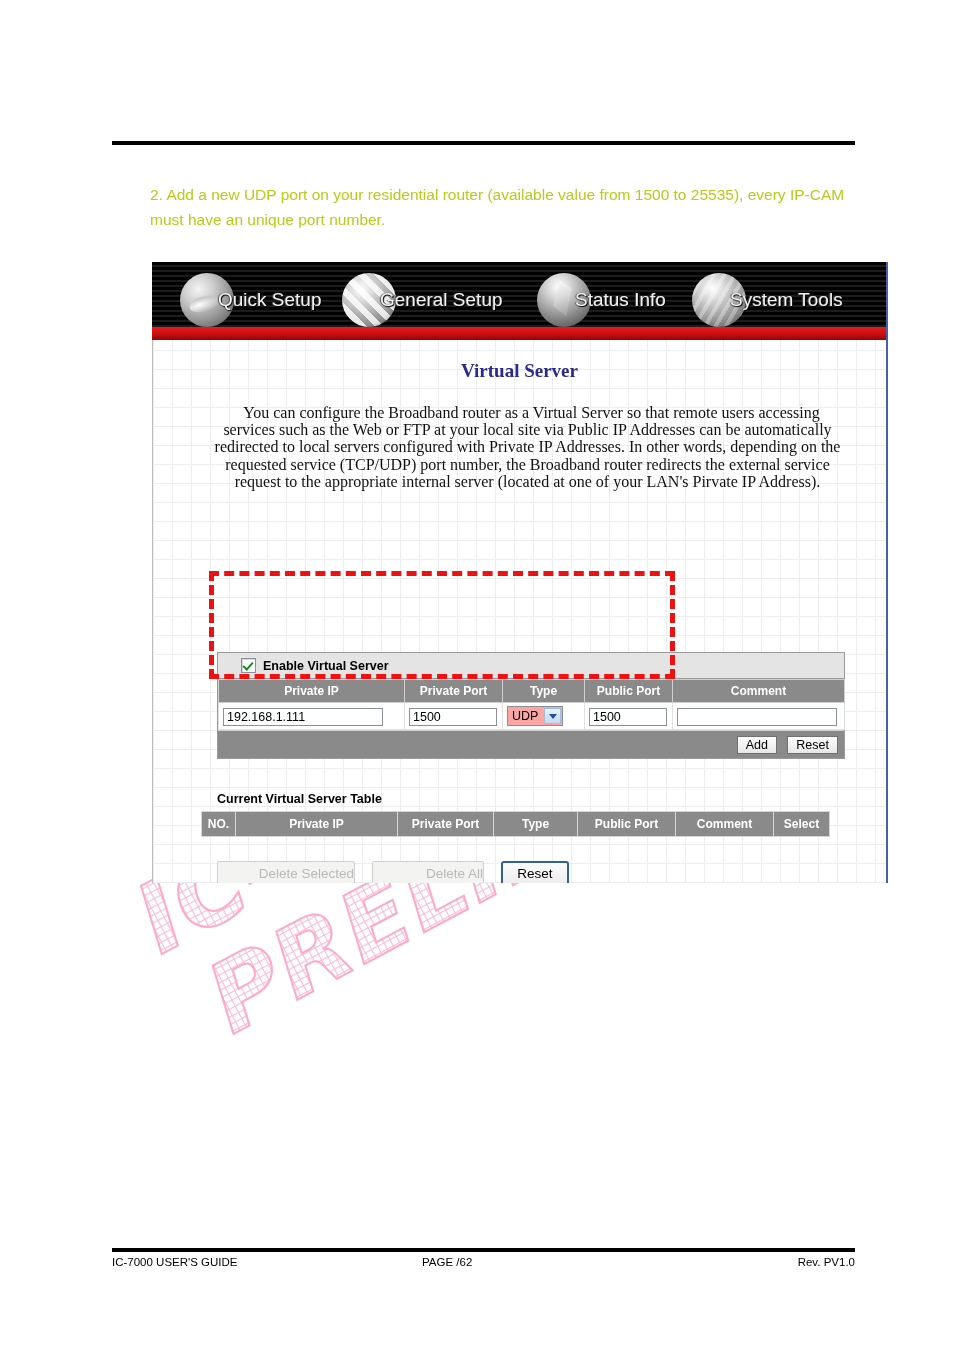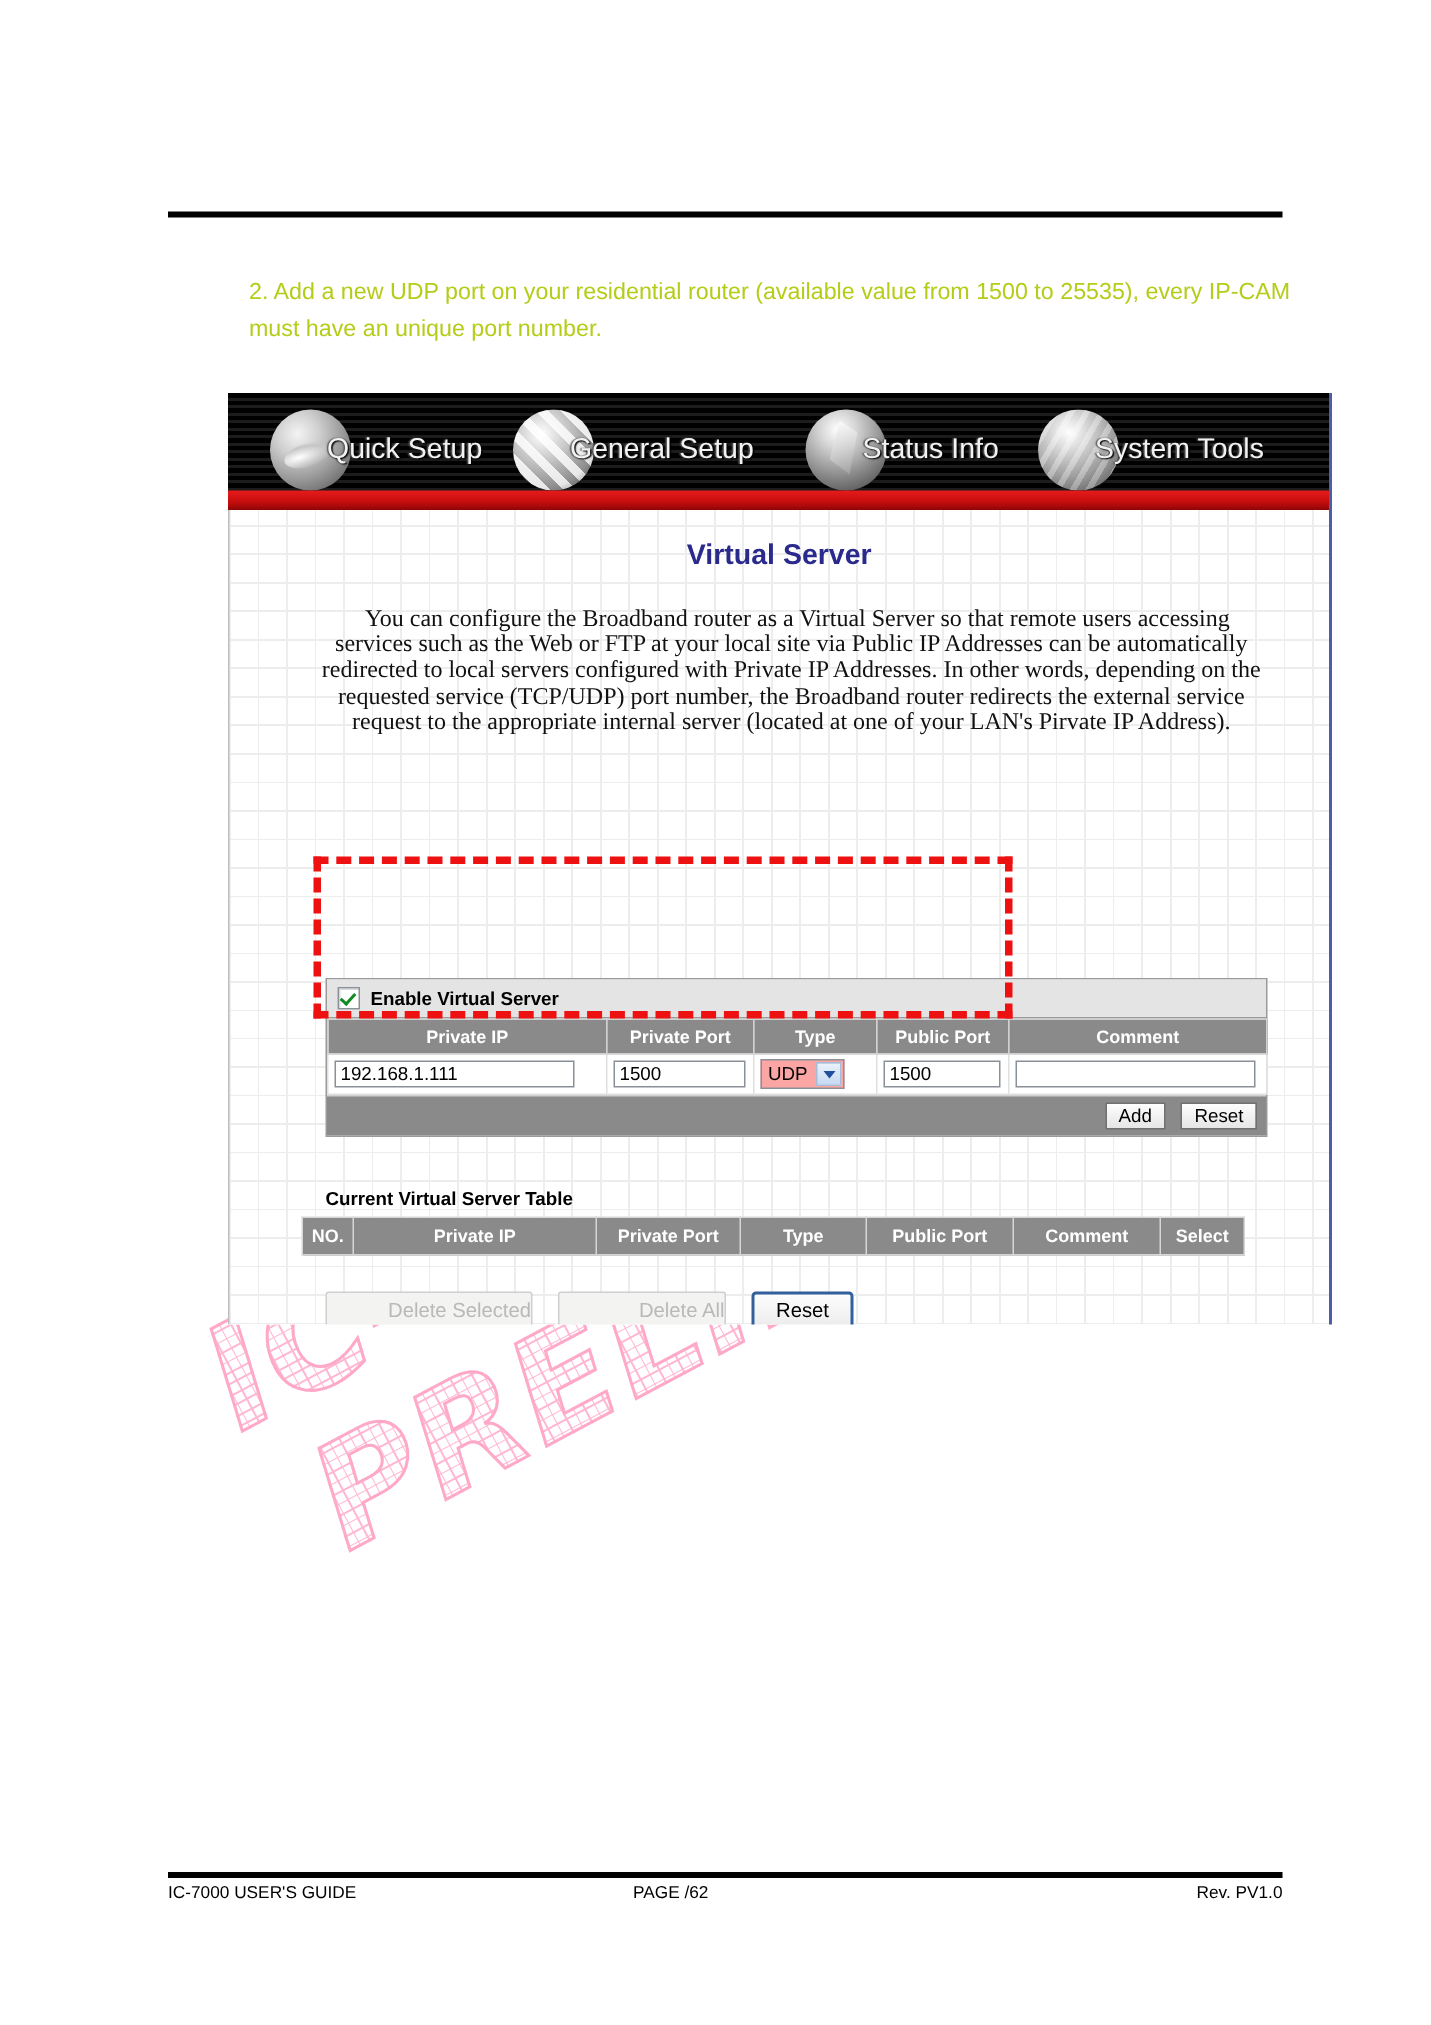--- a/index.html
+++ b/index.html
@@ -27,21 +27,21 @@
     position: absolute;
     left: 112px;
     top: 141px;
     width: 743px;
     height: 4px;
     background: #000000;
   }
 
   .instruction {
     position: absolute;
-    left: 166px;
+    left: 150px;
     top: 182px;
     width: 700px;
     color: #b5cc18;
     font-size: 15.5px;
     line-height: 25px;
     font-family: "Liberation Sans", sans-serif;
   }
 
   
   .watermark-wrap {
@@ -187,21 +187,21 @@
     border-left: 1px solid #bcbcbc;
     box-sizing: border-box;
   }
 
   .vs-title {
     text-align: center;
     color: #2a2a8c;
     font-size: 19px;
     font-weight: bold;
     padding-top: 20px;
-    font-family: Liberation Sans, sans-serif;
+    font-family: Liberation Serif, serif;
   }
 
   .vs-desc {
     margin: 22px 44px 0 60px;
     color: #111111;
     font-size: 16px;
     line-height: 17.2px;
     text-align: center;
     text-indent: 8px;
     font-family: Liberation Serif, serif;
@@ -212,21 +212,21 @@
     position: absolute;
     left: 64px;
     top: 312px;
     width: 628px;
     border: 1px solid #9a9a9a;
     box-sizing: border-box;
     background: #ffffff;
   }
   .panel-head {
     background: #e4e4e4;
-    padding: 5px 7px;
+    padding: 5px 23px;
     display: flex;
     align-items: center;
     gap: 7px;
     border-bottom: 1px solid #9a9a9a;
   }
   .cbox {
     width: 13px;
     height: 13px;
     border: 1px solid #8a9098;
     background: #ffffff;

